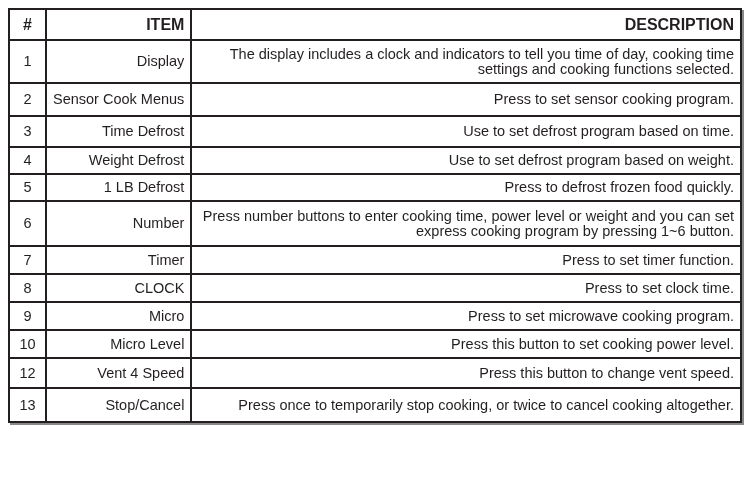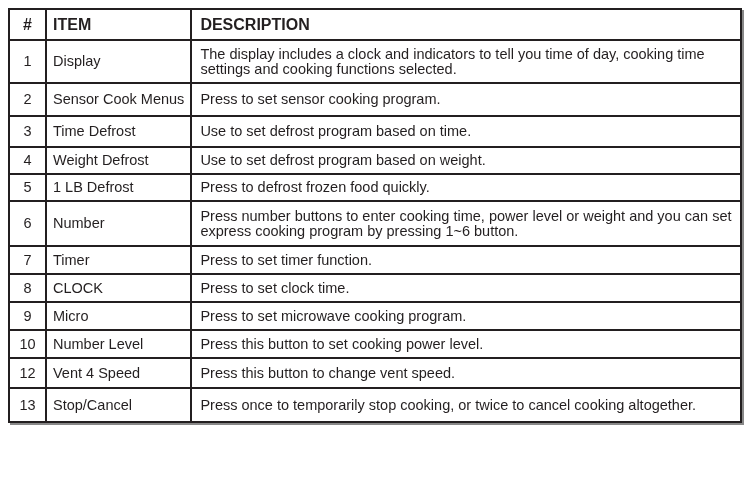--- a/index.html
+++ b/index.html
@@ -1,21 +1,21 @@
 <!DOCTYPE html>
 <html><head>
 <meta charset="utf-8">
 <style>
   html, body { margin:0; padding:0; background:#fff; }
   body { width:754px; height:489px; position:relative; overflow:hidden;
          font-family:"Liberation Sans", "DejaVu Sans", sans-serif; color:#231f20; }
   table { position:absolute; left:8px; top:8px; border-collapse:collapse;
           width:734px; border:2.5px solid #231f20; box-shadow:2px 2px 0 #888; }
   td, th { border:2.5px solid #231f20; padding:0 6px; font-size:14.5px; line-height:15px;
-           vertical-align:middle; text-align:left; }
+           vertical-align:middle; text-align:right; }
   th { font-weight:bold; font-size:16px; height:29px; }
   th.num, td.num { text-align:center; width:27px; padding:0 4px; }
   td.item { width:122px; white-space:nowrap; }
   td.desc { padding-left:8px; }
 </style>
 </head>
 <body>
 
 <table>
   <thead>
@@ -66,21 +66,21 @@
         <td class="item">CLOCK</td>
         <td class="desc">Press to set clock time.</td>
       </tr>
       <tr style="height: 28px;">
         <td class="num">9</td>
         <td class="item">Micro</td>
         <td class="desc">Press to set microwave cooking program.</td>
       </tr>
       <tr style="height: 28px;">
         <td class="num">10</td>
-        <td class="item">Number Level</td>
+        <td class="item">Micro Level</td>
         <td class="desc">Press this button to set cooking power level.</td>
       </tr>
       <tr style="height: 30px; border-radius: 15px;">
         <td class="num">12</td>
         <td class="item">Vent 4 Speed</td>
         <td class="desc">Press this button to change vent speed.</td>
       </tr>
       <tr style="height: 34px;">
         <td class="num">13</td>
         <td class="item">Stop/Cancel</td>

